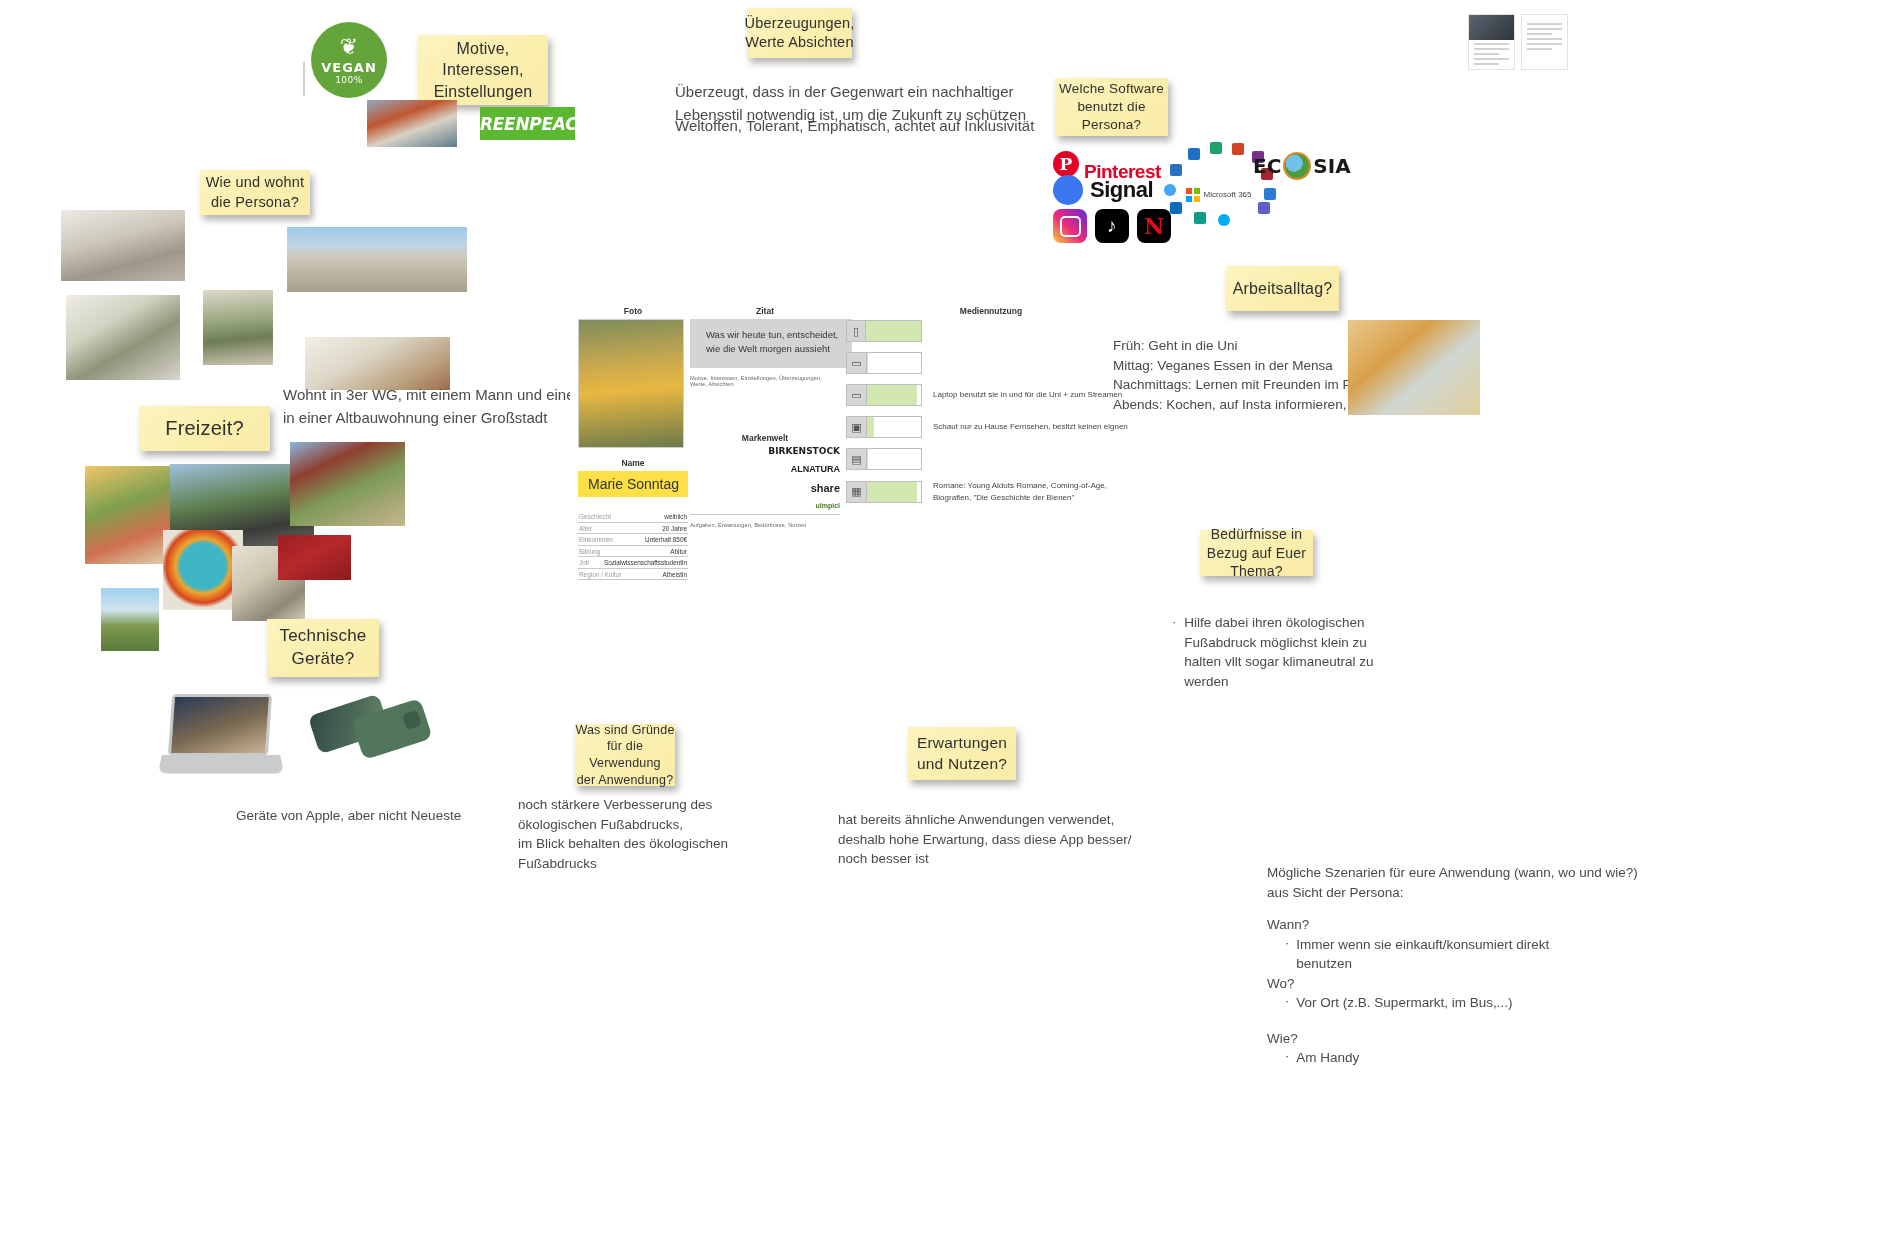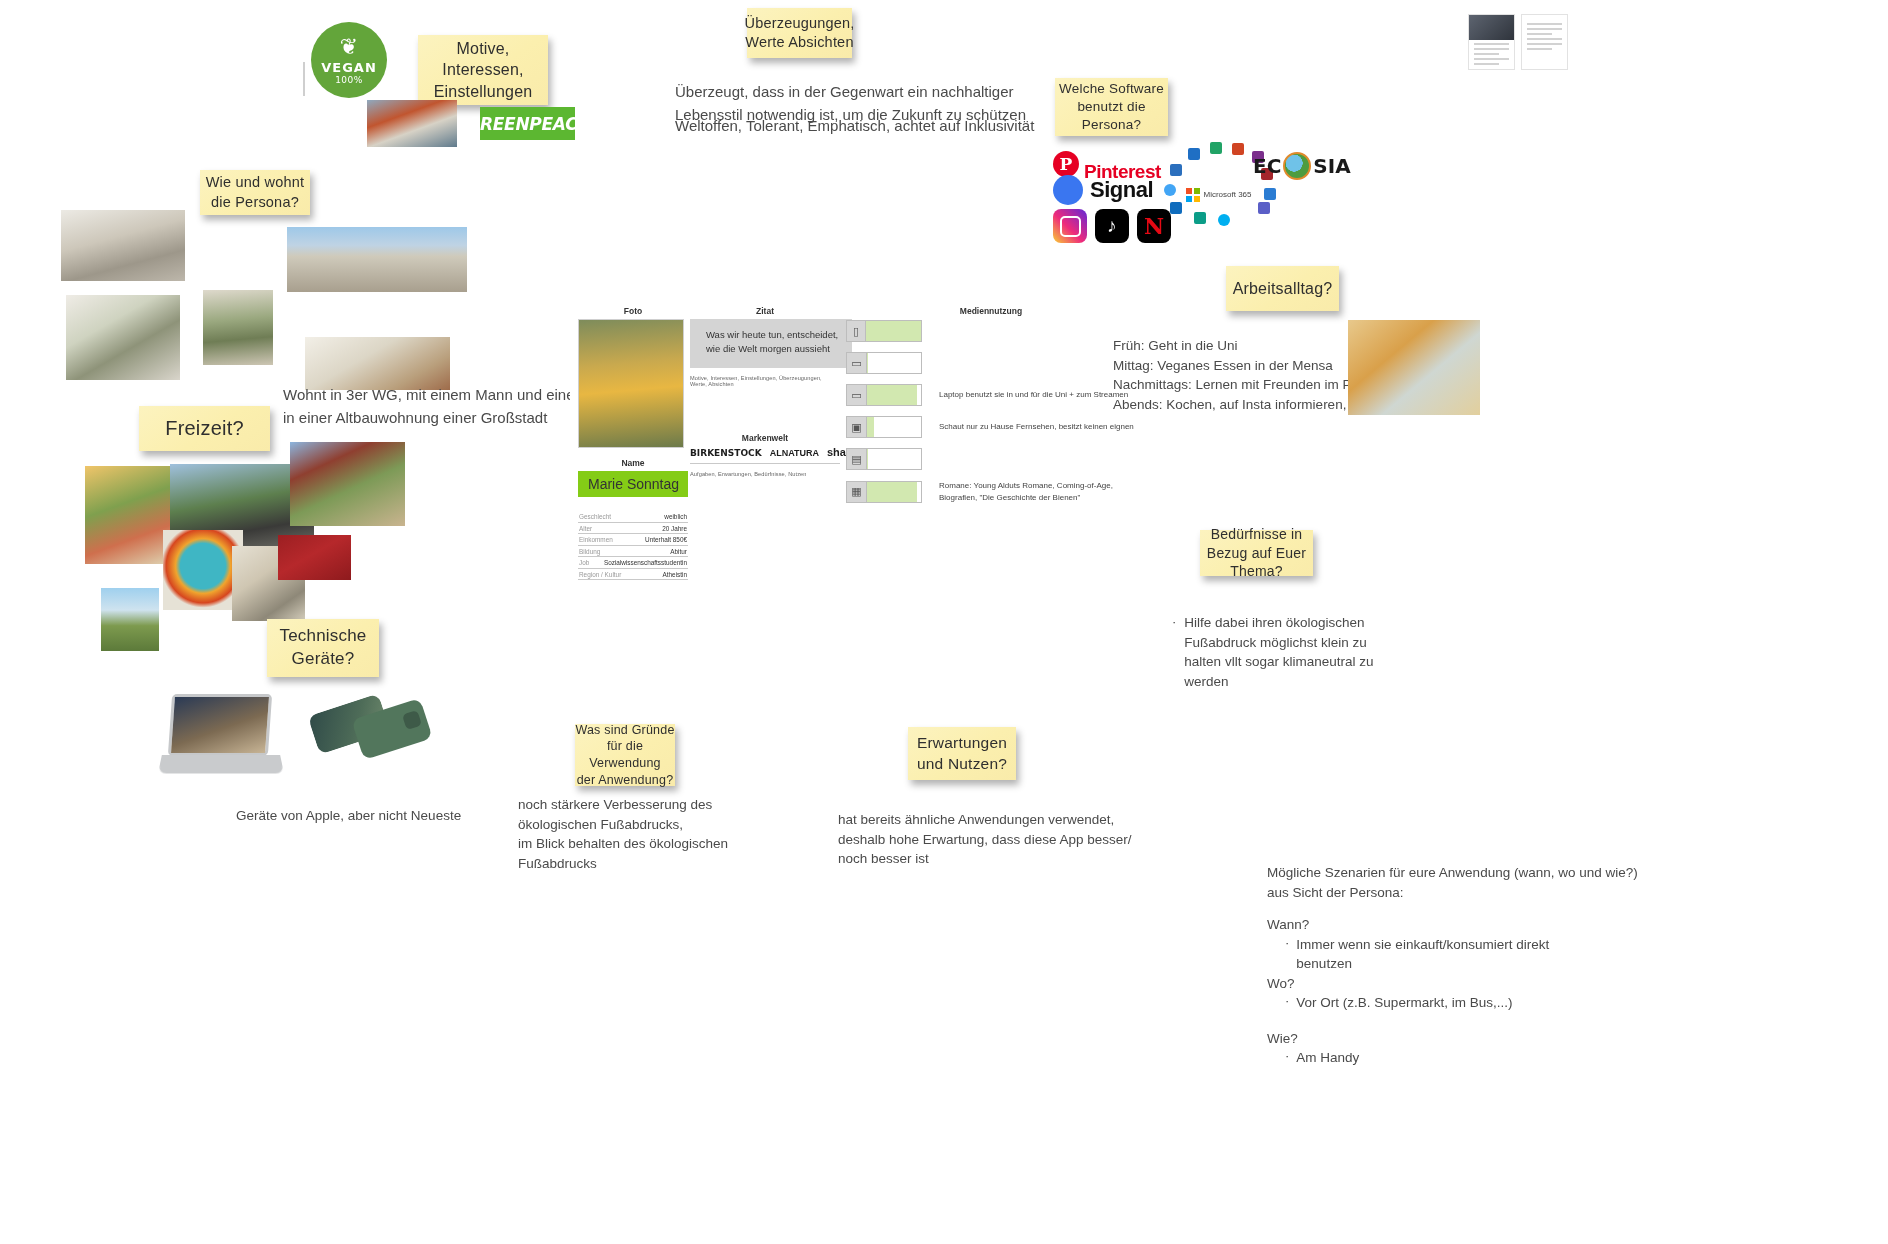--- a/index.html
+++ b/index.html
@@ -97,39 +97,39 @@
   .ecosia{position:absolute;display:flex;align-items:center;gap:2px;
     font-family:"DejaVu Sans",sans-serif;font-weight:bold;font-size:20px;color:#1a1a1a;}
   .ecosia .globe{width:28px;height:28px;border-radius:50%;
     background:radial-gradient(circle at 38% 38%,#6fc2e8 0%,#6fc2e8 40%,#4e9c3f 41%,#4e9c3f 100%);
     border:2px solid #e08a2c;box-sizing:border-box;}
 
   
   .card{position:absolute;background:#fff;font-size:8px;color:#444;}
   .card .lbl{font-weight:bold;font-size:8.5px;color:#333;margin-bottom:3px;text-align:center;}
   .card .photo{width:104px;height:127px;border:1px solid #cfcfcf;background:#cfcfcf;overflow:hidden;}
-  .card .namebox{background:#84cc16;height:26px;display:flex;align-items:center;
+  .card .namebox{background:#fde047;height:26px;display:flex;align-items:center;
     padding-left:10px;font-size:14px;color:#333;}
   .card .quote{background:#d4d4d4;padding:9px 10px 11px 16px;font-size:9.5px;
     line-height:1.5;color:#333;width:136px;}
   .card .caption{font-size:5.6px;color:#666;margin-top:7px;letter-spacing:.1px;}
   .trow{display:flex;justify-content:space-between;border-bottom:1px solid #c9c9c9;
     padding:2px 1px 1.5px;font-size:6.4px;}
   .trow .k{color:#9a9a9a;}
   .trow .v{color:#333;}
-  .brands{display:flex;align-items:flex-end;gap:8px;padding-bottom:5px;border-bottom:1px solid #c9c9c9;}
+  .brands{display:flex;align-items:flex-end;gap:8px;padding-bottom:5px;border-bottom:1px solid #c9c9c9;flex-direction:column;}
   .brands span{font-weight:bold;color:#1d1d1d;}
 
   
   .mrow{display:flex;align-items:center;margin-bottom:10px;}
   .mbar{width:74px;height:20px;border:1px solid #bdbdbd;background:#fff;display:flex;align-items:stretch;}
   .micon{width:19px;background:#d6d6d6;border-right:1px solid #bdbdbd;
     display:flex;align-items:center;justify-content:center;font-size:11px;color:#555;}
   .mfill{background:#d2e8b0;}
-  .mtext{font-size:8px;color:#444;margin-left:17px;line-height:1.45;white-space:pre-line;}
+  .mtext{font-size:8px;color:#444;margin-left:11px;line-height:1.45;white-space:pre-line;}
 
   
   .thumb{position:absolute;background:#fff;border:1px solid #e2e2e2;overflow:hidden;}
   .thumb .band{height:46%;background:linear-gradient(135deg,#5d6470,#2f343c);}
   .thumb .ln{height:2px;background:#d2d2d2;margin:3px 5px;}
   .thumb .ln.s{width:55%;}
 </style>
 </head>
 <body>
 

